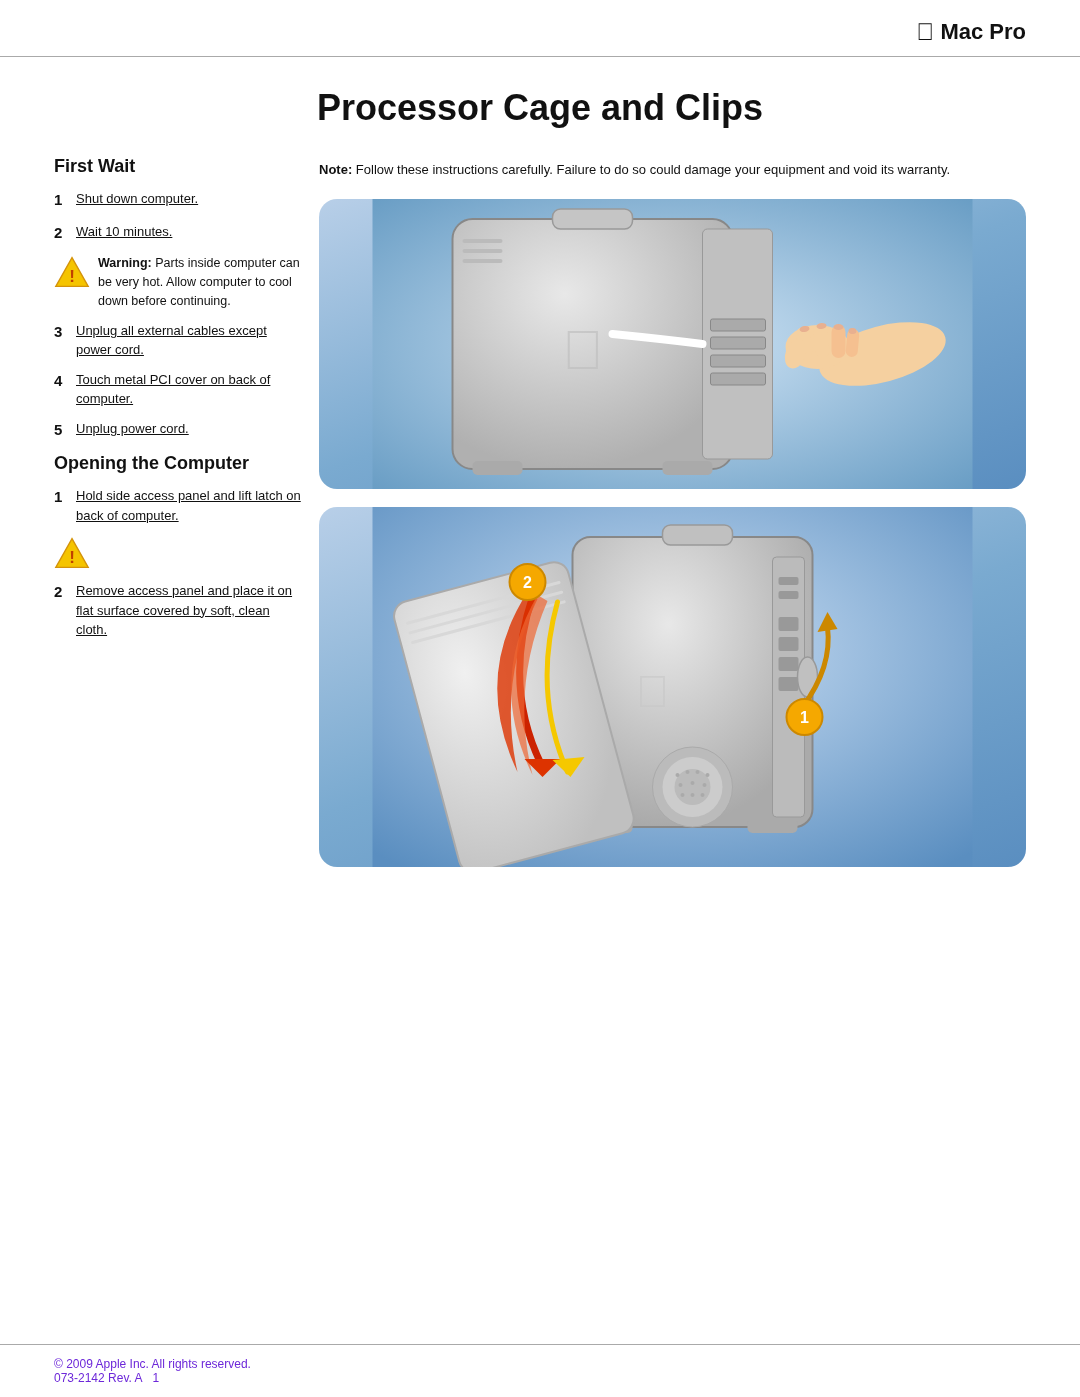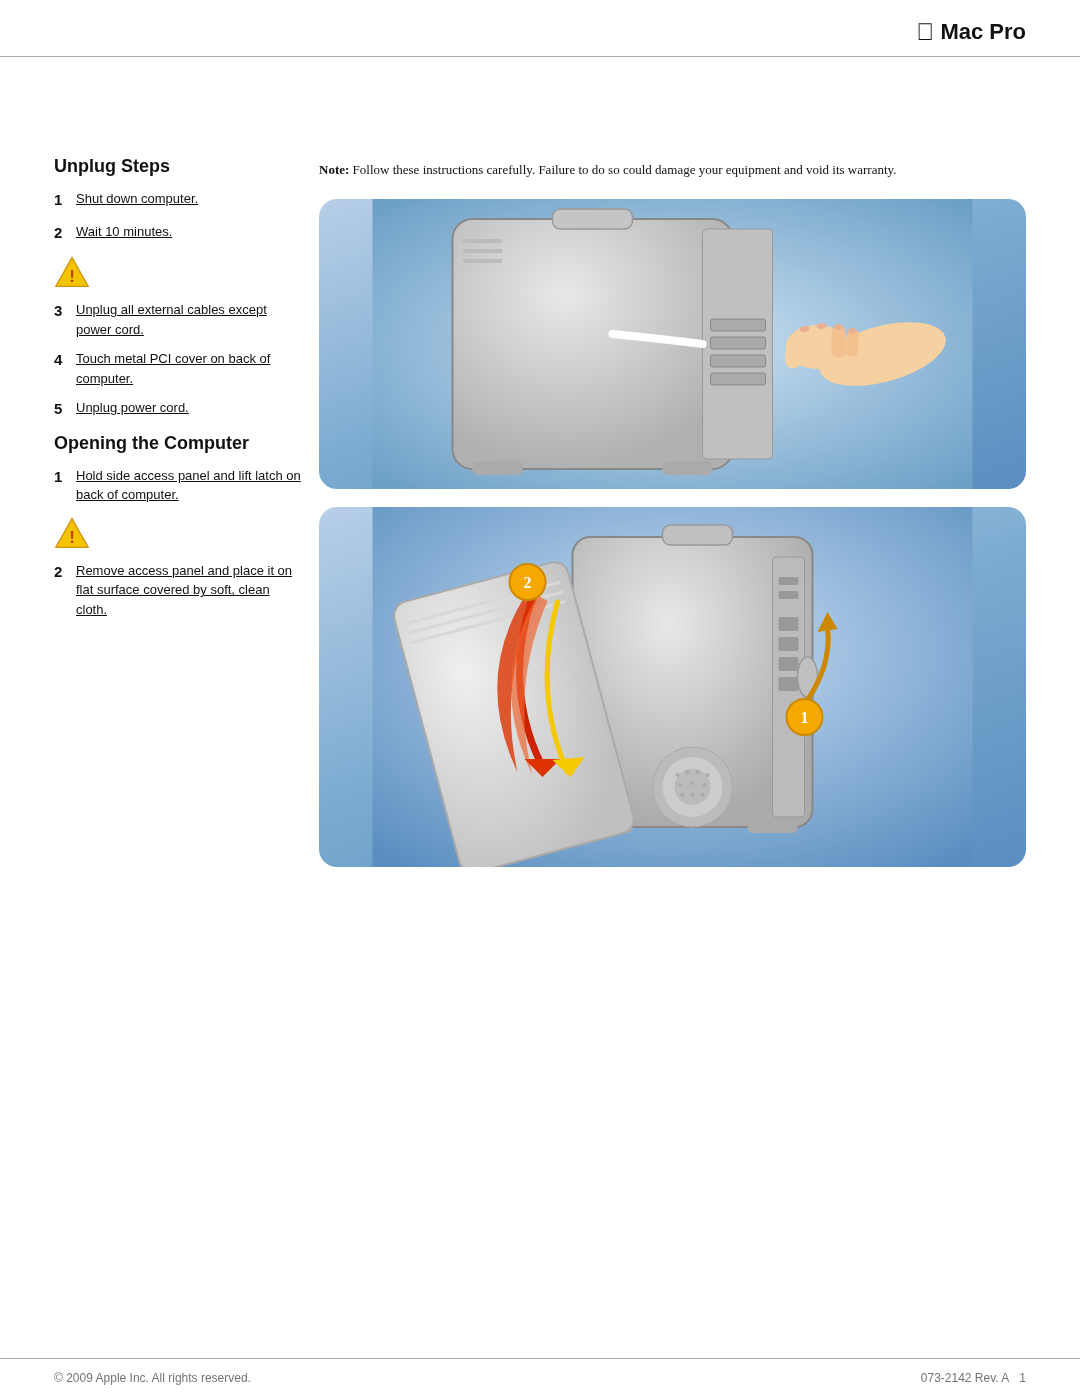--- a/index.html
+++ b/index.html
@@ -54,21 +54,20 @@
     }
 
     .left-col {
       width: 265px;
       flex-shrink: 0;
       padding-right: 18px;
     }
 
     .right-col {
       flex: 1;
-      font-family: Liberation Serif, serif;
     }
 
     
     .section-heading {
       font-size: 18px;
       font-weight: 800;
       margin-bottom: 12px;
     }
 
     
@@ -150,25 +149,26 @@
       height: 100%;
     }
 
     
     .footer {
       border-top: 1px solid #aaa;
       display: flex;
       justify-content: space-between;
       padding: 12px 54px;
       font-size: 12px;
-      color: #737373;
+      color: #6d28d9;
       position: absolute;
       bottom: 0;
       left: 0;
       right: 0;
+      flex-direction: column;
     }
 
     
     .section2 {
       margin-top: 12px;
     }
   </style>
 </head>
 <body>
 
@@ -176,49 +176,53 @@
   <div class="header-title">
     <span class="apple-logo"></span>
     <span>Mac Pro</span>
   </div>
 </div>
 
 <div class="content">
 
   <div class="doc-title">
     <h1>
-      <br>
+      <span>Processor Cage and Clips</span><br>
     </h1>
   </div>
 
   <div class="page-body">
 
     <div class="left-col">
 
       <div>
-        <div class="section-heading">Unplug Steps</div>
+        <div class="section-heading">First Wait</div>
 
         <ul class="steps-list">
 
           <li>
             <span class="step-number">1</span>
             <span class="step-text">Shut down computer.</span>
           </li>
 
           <li>
             <span class="step-number">2</span>
             <span class="step-text">Wait 10 minutes.</span>
           </li>
         </ul>
 
         <div class="warning-block">
           <svg class="warning-icon" viewBox="0 0 40 40">
             <polygon points="20,4 38,36 2,36" fill="#f5c400" stroke="#d4930a" stroke-width="1.5"></polygon>
             <text x="20" y="31" text-anchor="middle" font-size="19" font-weight="bold" fill="#c04000">!</text>
           </svg>
+          <div class="warning-text">
+            <strong>Warning:</strong>
+            <span>Parts inside computer can be very hot. Allow computer to cool down before continuing.</span>
+          </div>
         </div>
 
         <ul class="steps-list">
 
           <li>
             <span class="step-number">3</span>
             <span class="step-text">Unplug all external cables except power cord.</span>
           </li>
 
           <li>

